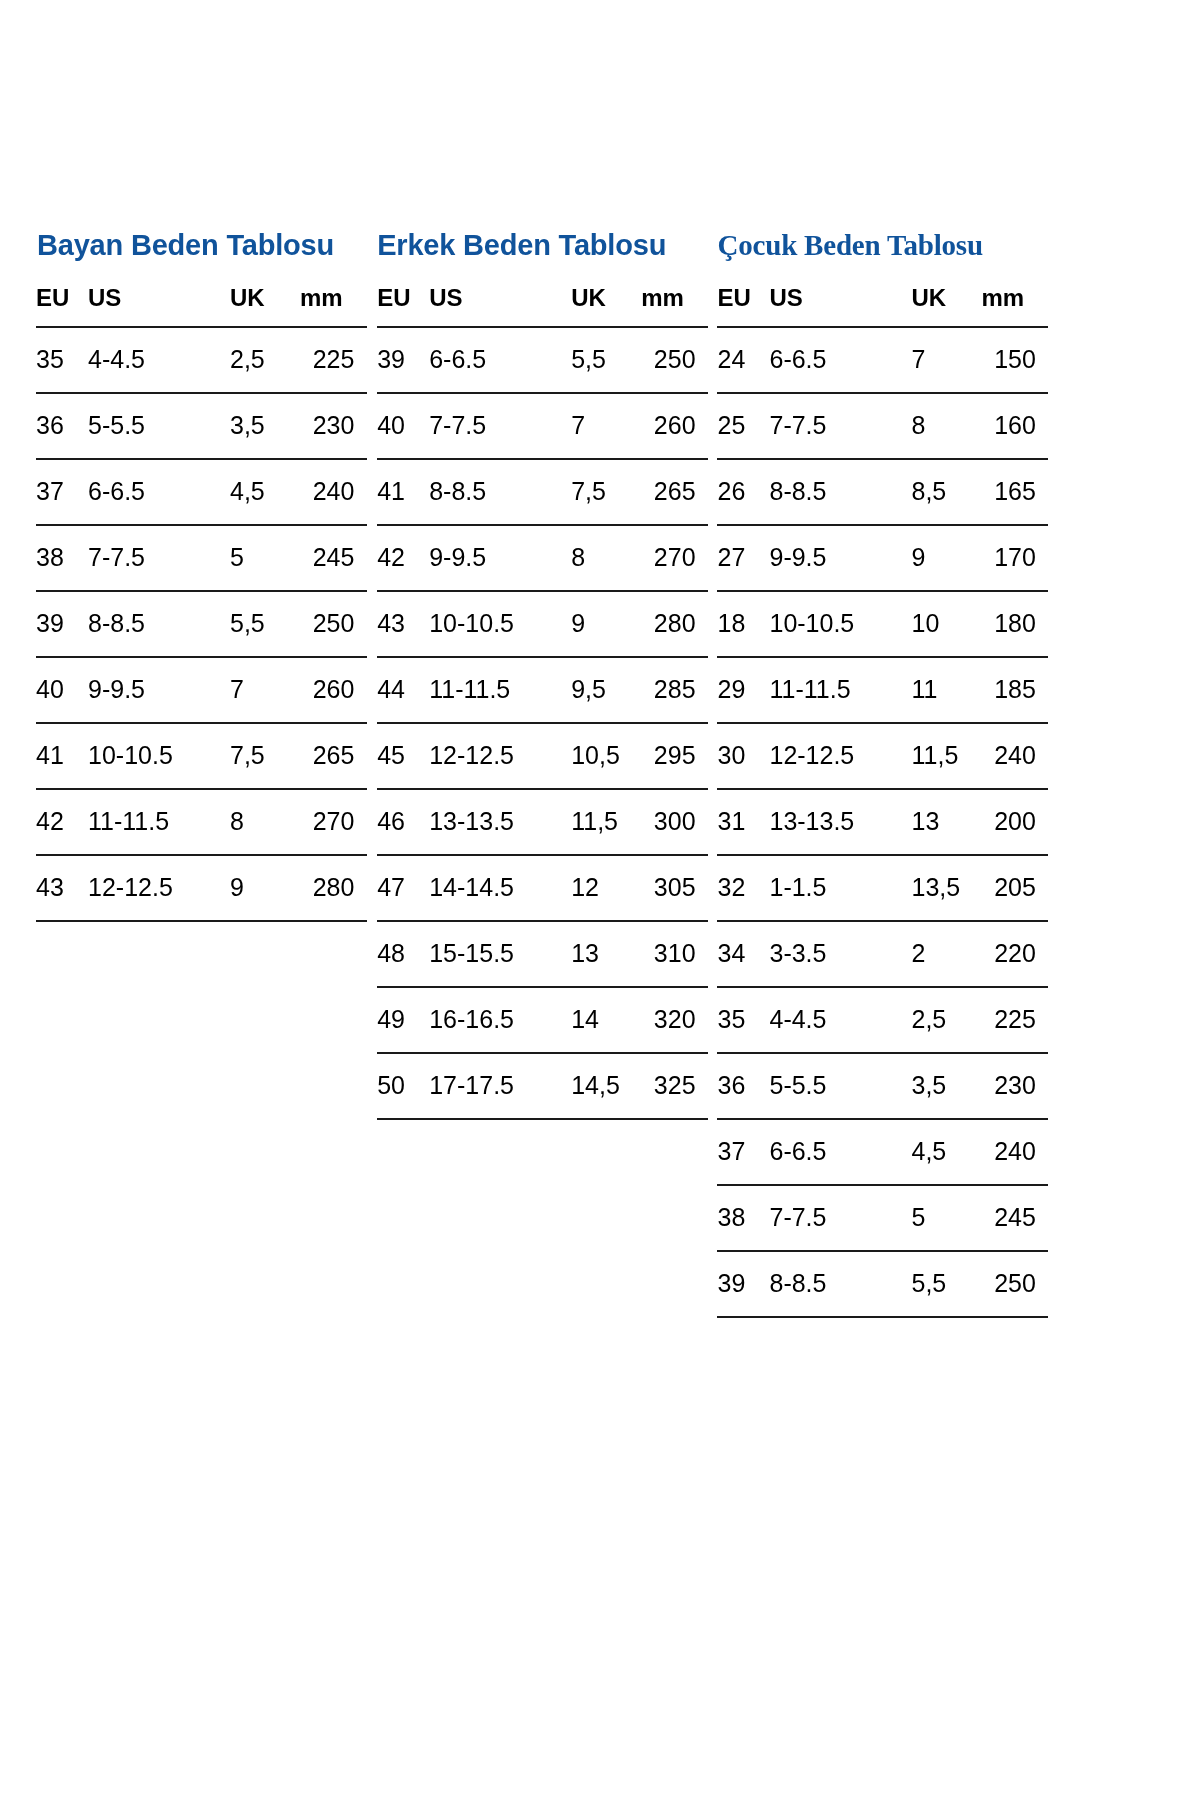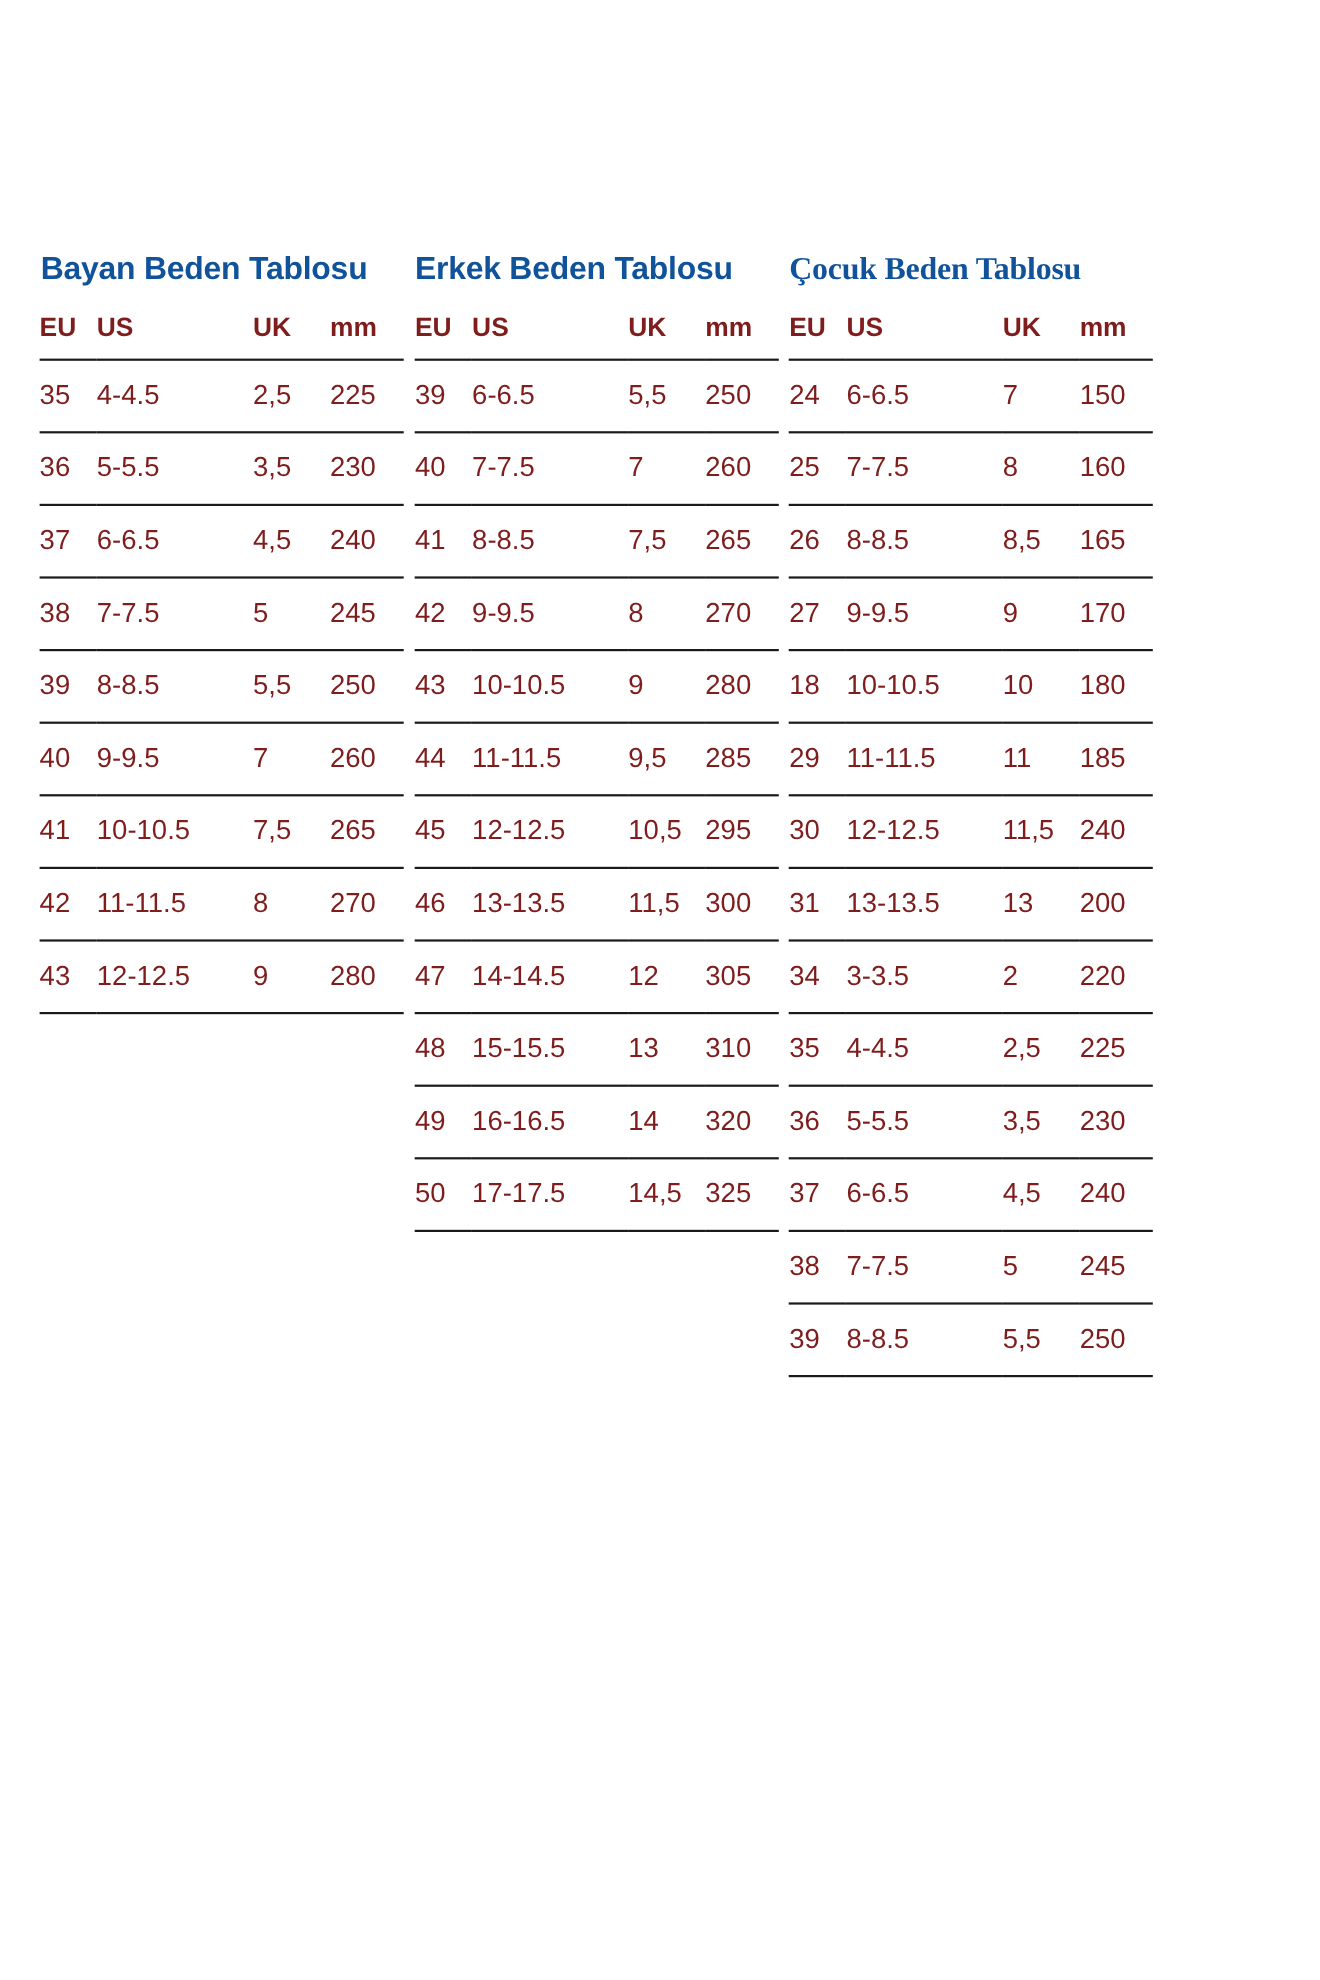--- a/index.html
+++ b/index.html
@@ -51,21 +51,21 @@
     margin: 0 0 14px 0;
     line-height: 1.1;
   }
   .women .table-title { padding-left: 1px; }
   .men   .table-title { padding-left: 0px; }
   .kids  .table-title { padding-left: 0px; font-family: Liberation Serif, serif; }
 
   table.size-table {
     border-collapse: collapse;
     font-size: 24px;
-    color: #7f1d1d;
+    color: #000000;
     table-layout: fixed;
   }
   .women table.size-table { width: 331px; }
   .men   table.size-table { width: 331px; }
   .kids  table.size-table { width: 329px; }
 
   table.size-table th,
   table.size-table td {
     text-align: left;
     padding: 0;
@@ -88,21 +88,21 @@
   
   col.c-eu { width: 52px; }
   col.c-us { width: 142px; }
   col.c-uk { width: 70px; }
   col.c-mm { width: 67px; }
 
   
   .cell-eu  { display: block; padding-right: 10px; }
   .cell-us  { display: block; }
   .cell-uk  { display: block; }
-  .cell-mm  { display: block; }
+  .cell-mm  { display: block; text-align: center; }
 
   th.h-eu { text-align: left; }
   th.h-us { text-align: left; }
   th.h-uk { text-align: left; }
   th.h-mm { text-align: left; }
 </style>
 </head>
 <body>
 
 <div class="page">
@@ -571,20 +571,34 @@
               </td>
             <td>
                 <span class="cell-uk">13</span>
               </td>
             <td>
                 <span class="cell-mm">200</span>
               </td>
           </tr>
           <tr>
             <td>
+                <span class="cell-eu">32</span>
+              </td>
+            <td>
+                <span class="cell-us">1-1.5</span>
+              </td>
+            <td>
+                <span class="cell-uk">13,5</span>
+              </td>
+            <td>
+                <span class="cell-mm">205</span>
+              </td>
+          </tr>
+          <tr>
+            <td>
                 <span class="cell-eu">34</span>
               </td>
             <td>
                 <span class="cell-us">3-3.5</span>
               </td>
             <td>
                 <span class="cell-uk">2</span>
               </td>
             <td>
                 <span class="cell-mm">220</span>

